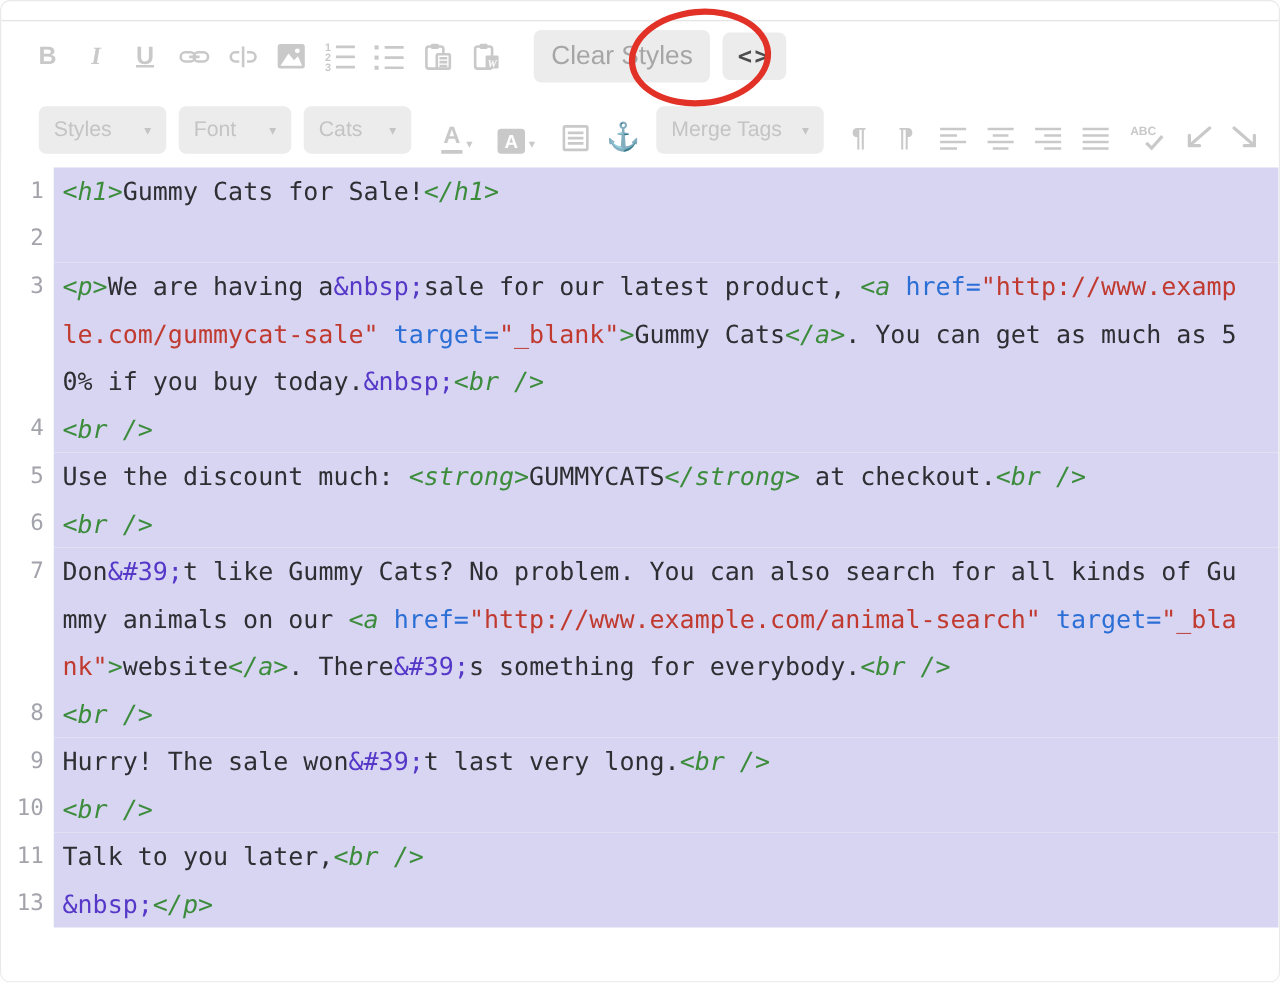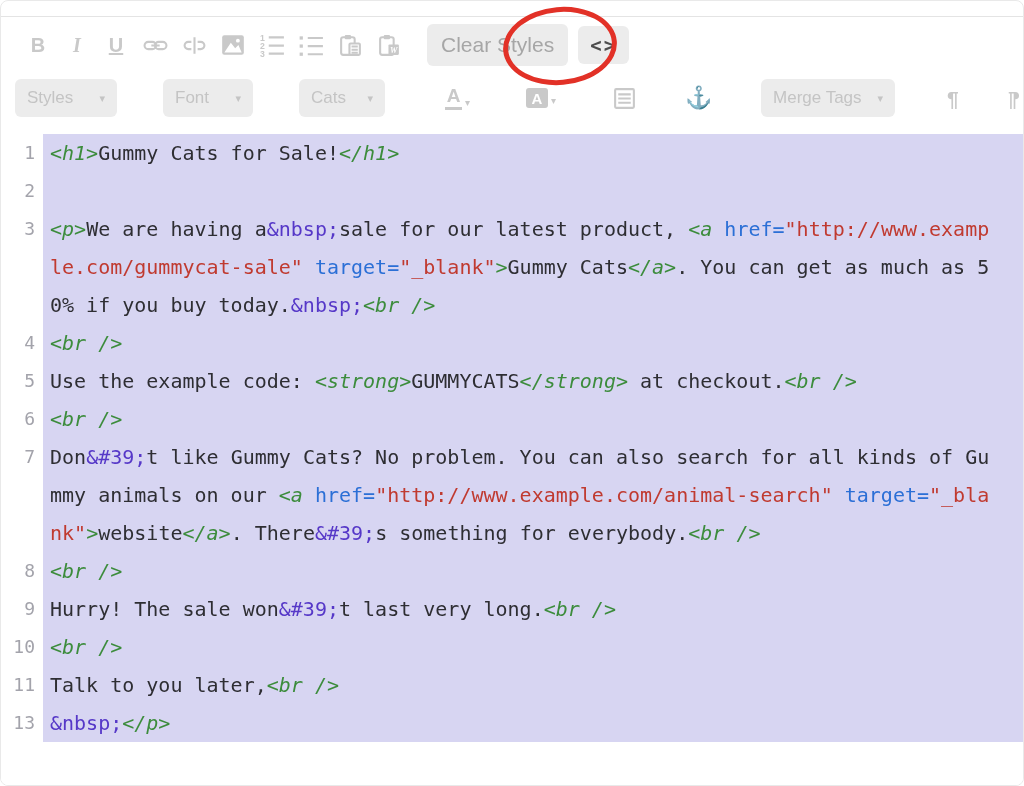--- a/index.html
+++ b/index.html
@@ -8,21 +8,21 @@
     --gutter-num:#a3a3ab; --sel-bg:#d7d5f2; --code-text:#2e2e33;
     --tag:#3c8c3c; --attr:#2b6fd6; --val:#c03a30; --ent:#5638c8;
   }
   *{margin:0;padding:0;box-sizing:border-box;}
   html,body{background:#fff;}
   body{font-family:"Liberation Sans",sans-serif;}
   .frame{position:relative;width:1024px;height:786px;background:#fff;
          border:1px solid #e9e9e9;border-radius:8px;overflow:hidden;}
   .toolbar{border-top:1px solid var(--hairline);margin-top:15px;}
   .row1{display:flex;align-items:center;height:56px;padding-left:24px;}
-  .row2{display:flex;align-items:center;height:50px;padding-left:14px;gap:36px;}
+  .row2{display:flex;align-items:flex-end;height:50px;padding-left:30px;}
   .icon-btn{width:26px;height:26px;display:flex;align-items:center;justify-content:center;
             color:var(--icon);font-size:20px;font-weight:bold;margin-right:13px;cursor:pointer;background:none;border:none;}
   .icon-btn svg{display:block;}
   .txt-glyph{font-size:20px;line-height:1;color:var(--icon);}
   .italic-g{font-family:"Liberation Serif",serif;font-style:italic;}
   .underline-g{text-decoration:underline;}
   .btn{background:var(--btn-bg);border:none;border-radius:6px;color:var(--clear-text);
        font-size:21px;padding:9px 14px;cursor:pointer;font-family:inherit;}
   .clear-styles{margin-left:12px;}
   .source-btn{margin-left:10px;color:var(--source-glyph);font-weight:bold;font-size:19px;
@@ -254,21 +254,21 @@
         <div class="code-row">
           <div class="gutter">3</div>
           <div class="code-line"><span class="tok-tag">&lt;p&gt;</span><span class="tok-text">We are having a</span><span class="tok-ent">&amp;nbsp;</span><span class="tok-text">sale for our latest product, </span><span class="tok-tag">&lt;a</span><span class="tok-attr"> href=</span><span class="tok-val">"http://www.example.com/gummycat-sale"</span><span class="tok-attr"> target=</span><span class="tok-val">"_blank"</span><span class="tok-tag">&gt;</span><span class="tok-text">Gummy Cats</span><span class="tok-tag">&lt;/a&gt;</span><span class="tok-text">. You can get as much as 50% if you buy today.</span><span class="tok-ent">&amp;nbsp;</span><span class="tok-tag">&lt;br /&gt;</span></div>
         </div>
         <div class="code-row">
           <div class="gutter">4</div>
           <div class="code-line"><span class="tok-tag">&lt;br /&gt;</span></div>
         </div>
         <div class="code-row">
           <div class="gutter">5</div>
-          <div class="code-line"><span class="tok-text">Use the example code: </span><span class="tok-tag">&lt;strong&gt;</span><span class="tok-text">GUMMYCATS</span><span class="tok-tag">&lt;/strong&gt;</span><span class="tok-text"> at checkout.</span><span class="tok-tag">&lt;br /&gt;</span></div>
+          <div class="code-line"><span class="tok-text">Use the discount much: </span><span class="tok-tag">&lt;strong&gt;</span><span class="tok-text">GUMMYCATS</span><span class="tok-tag">&lt;/strong&gt;</span><span class="tok-text"> at checkout.</span><span class="tok-tag">&lt;br /&gt;</span></div>
         </div>
         <div class="code-row">
           <div class="gutter">6</div>
           <div class="code-line"><span class="tok-tag">&lt;br /&gt;</span></div>
         </div>
         <div class="code-row">
           <div class="gutter">7</div>
           <div class="code-line"><span class="tok-text">Don</span><span class="tok-ent">&amp;#39;</span><span class="tok-text">t like Gummy Cats? No problem. You can also search for all kinds of Gummy animals on our </span><span class="tok-tag">&lt;a</span><span class="tok-attr"> href=</span><span class="tok-val">"http://www.example.com/animal-search"</span><span class="tok-attr"> target=</span><span class="tok-val">"_blank"</span><span class="tok-tag">&gt;</span><span class="tok-text">website</span><span class="tok-tag">&lt;/a&gt;</span><span class="tok-text">. There</span><span class="tok-ent">&amp;#39;</span><span class="tok-text">s something for everybody.</span><span class="tok-tag">&lt;br /&gt;</span></div>
         </div>
         <div class="code-row">

